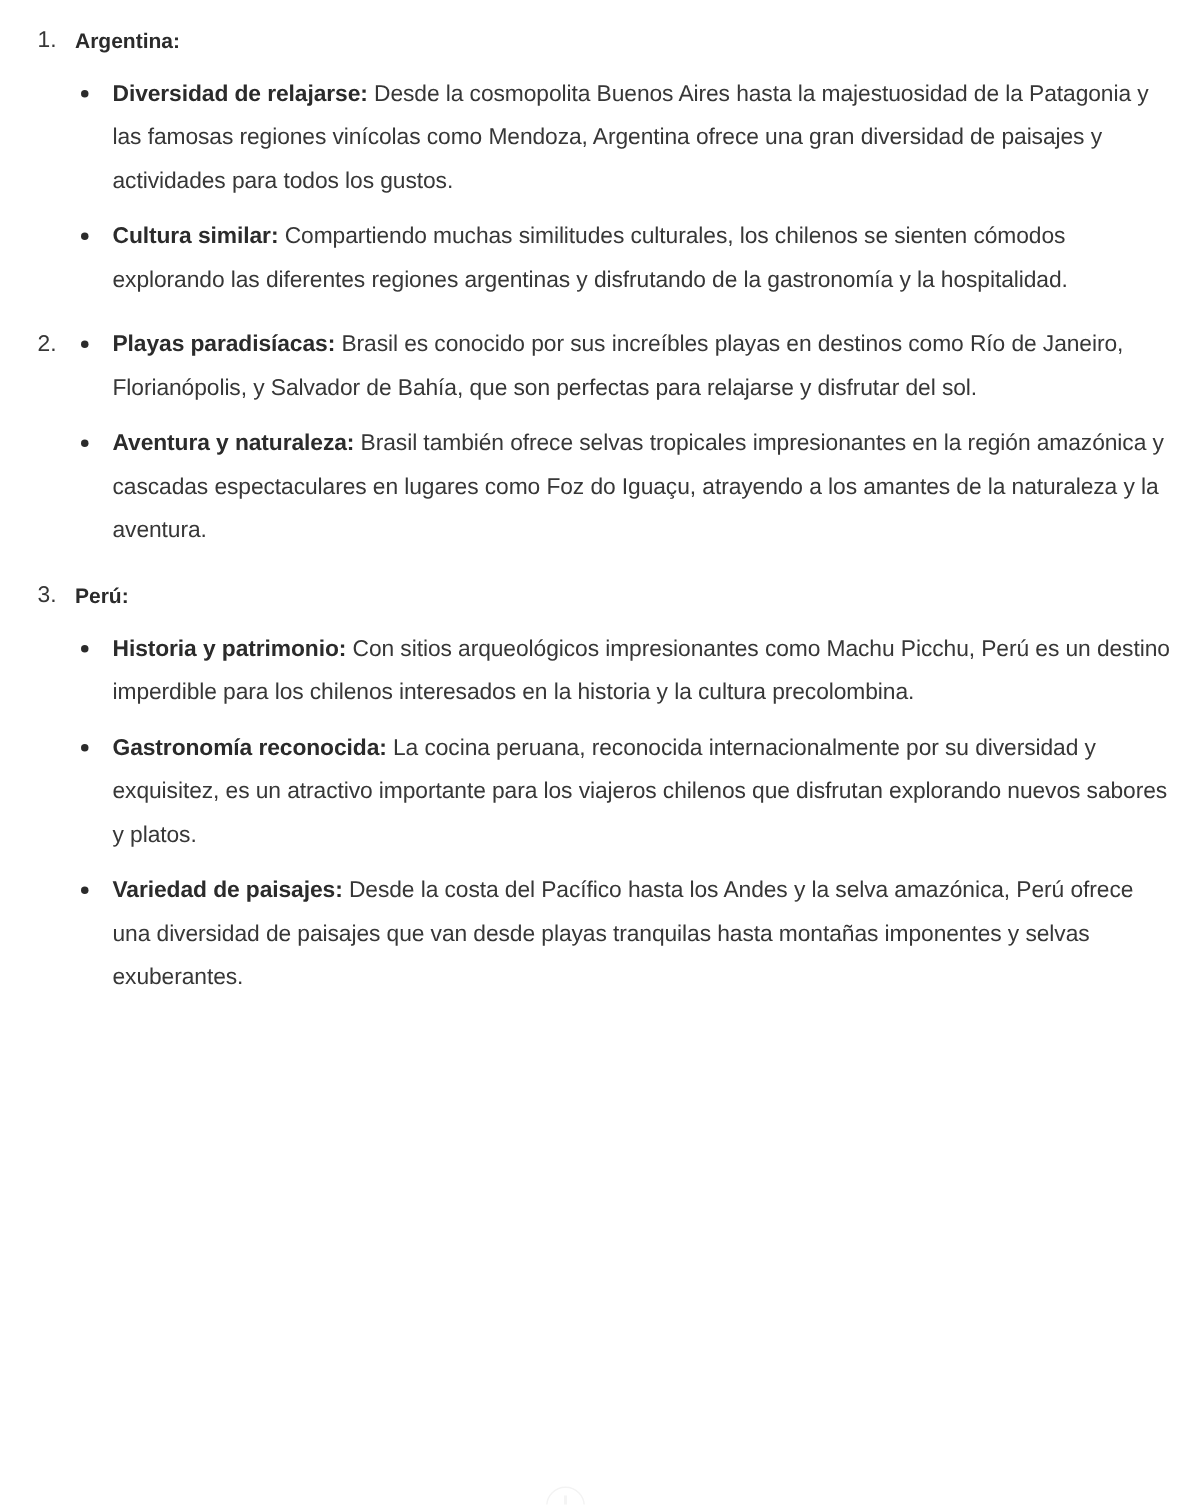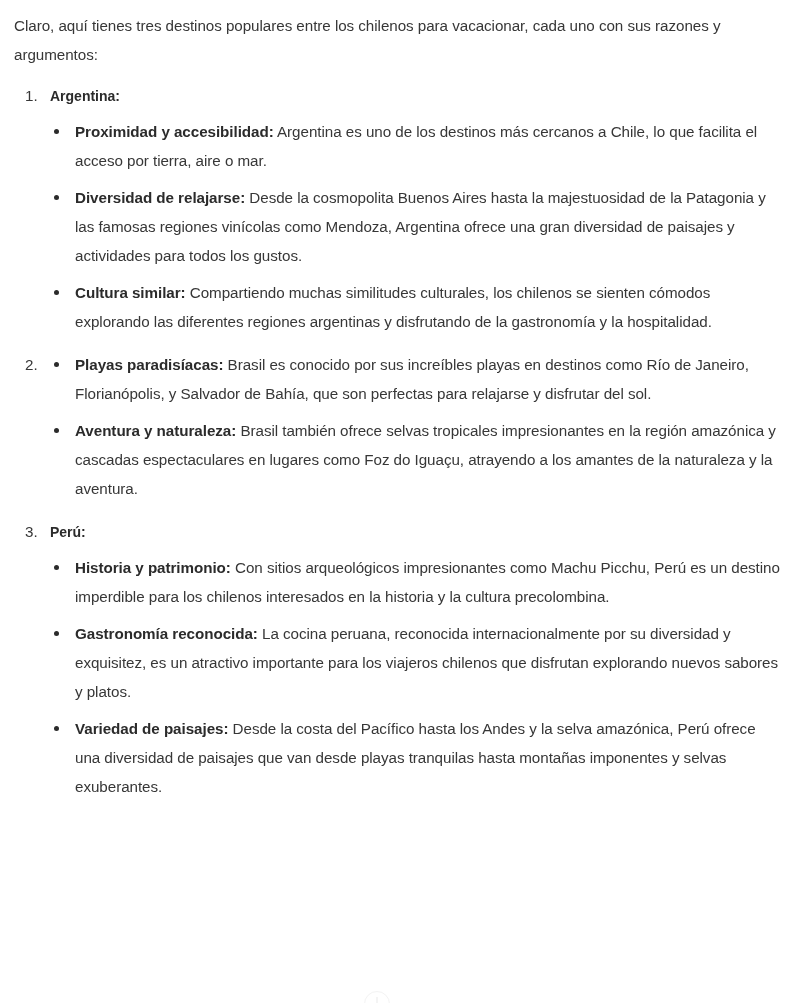--- a/index.html
+++ b/index.html
@@ -123,28 +123,26 @@
     width: 1.5px;
     height: 8px;
     background: #f4f4f4;
   }
 </style>
 </head>
 <body>
 
 <div class="doc">
 
-  <p class="intro">Claro, aquí tienes tres destinos populares entre los chilenos para vacacionar, cada uno con sus razones y argumentos:</p>
 
   <ol class="outline">
       <li class="dest-item">
         <span class="dest-marker">1.</span>
         <span class="dest-title">Argentina:</span>
         <ul class="reasons">
-          <li class="reason-item"><span class="bullet-dot"></span><span class="reason-lead">Proximidad y accesibilidad:</span><span class="reason-body"> Argentina es uno de los destinos más cercanos a Chile, lo que facilita el acceso por tierra, aire o mar.</span></li>
           <li class="reason-item"><span class="bullet-dot"></span><span class="reason-lead">Diversidad de relajarse:</span><span class="reason-body"> Desde la cosmopolita Buenos Aires hasta la majestuosidad de la Patagonia y las famosas regiones vinícolas como Mendoza, Argentina ofrece una gran diversidad de paisajes y actividades para todos los gustos.</span></li>
           <li class="reason-item"><span class="bullet-dot"></span><span class="reason-lead">Cultura similar:</span><span class="reason-body"> Compartiendo muchas similitudes culturales, los chilenos se sienten cómodos explorando las diferentes regiones argentinas y disfrutando de la gastronomía y la hospitalidad.</span></li>
         </ul>
       </li>
       <li class="dest-item">
         <span class="dest-marker">2.</span>
         <ul class="reasons">
           <li class="reason-item"><span class="bullet-dot"></span><span class="reason-lead">Playas paradisíacas:</span><span class="reason-body"> Brasil es conocido por sus increíbles playas en destinos como Río de Janeiro, Florianópolis, y Salvador de Bahía, que son perfectas para relajarse y disfrutar del sol.</span></li>
           <li class="reason-item"><span class="bullet-dot"></span><span class="reason-lead">Aventura y naturaleza:</span><span class="reason-body"> Brasil también ofrece selvas tropicales impresionantes en la región amazónica y cascadas espectaculares en lugares como Foz do Iguaçu, atrayendo a los amantes de la naturaleza y la aventura.</span></li>
         </ul>

